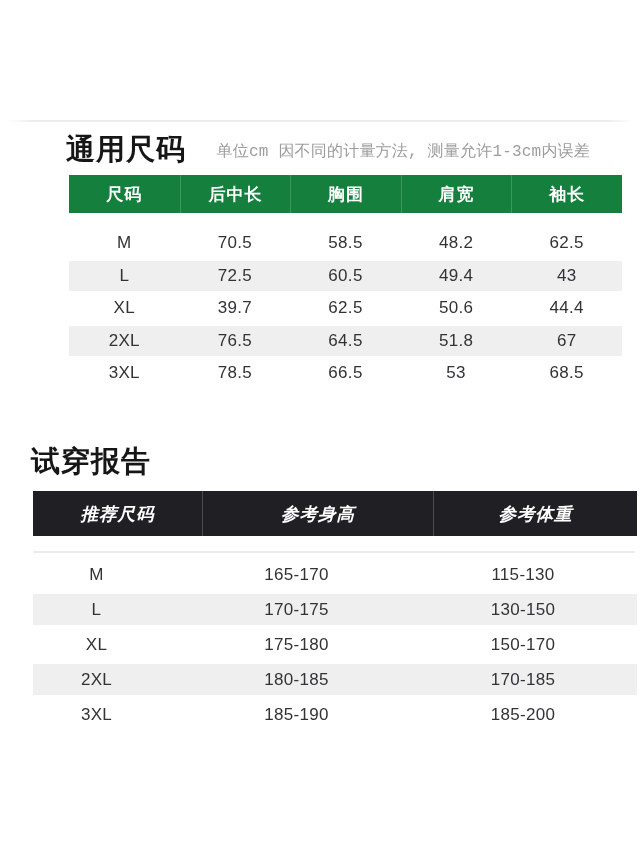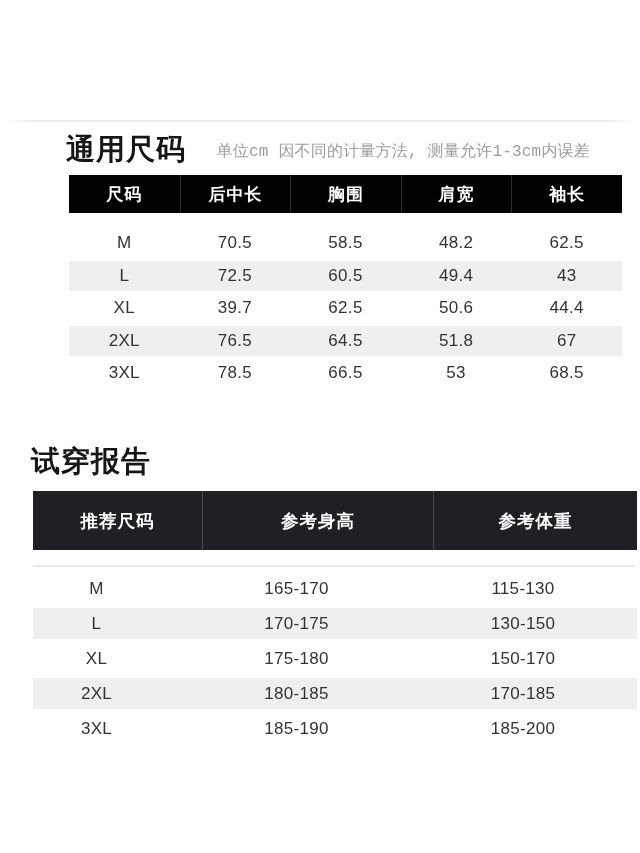--- a/index.html
+++ b/index.html
@@ -47,22 +47,22 @@
     height:32.5px;box-sizing:border-box;
     display:grid;grid-template-columns:repeat(5,1fr);
     align-items:center;text-align:center;
     font-size:17px;color:#333336;letter-spacing:0.3px;
   }
   .striped1{background-color:#efefef;background-clip:content-box;padding:1px 0;}
   
   .sec2-head{margin:55.5px 0 0 31px;height:33px;display:flex;align-items:center;}
   .t2{margin:13px 0 0 33px;width:604px;}
   .t2-header{
-    height:59px;background:#202024;
-    display:grid;grid-template-columns:169px 231px 204px;
+    height:45px;background:#202024;
+    display:grid;grid-template-columns:169px 231px 204px;font-style:italic;
   }
   .t2-header .hcell{font-size:17.5px;}
   .t2-header .hcell + .hcell{border-left:1px solid rgba(255,255,255,0.20);}
   .t2-line{margin-top:15px;height:2px;background:#ebebeb;width:602px;border-radius:2px;}
   .t2-body{margin-top:4px;}
   .trow2{
     height:35px;box-sizing:border-box;
     display:grid;grid-template-columns:127px 273px 180px 1fr;
     align-items:center;text-align:center;
     font-size:17px;color:#333336;letter-spacing:0.3px;
@@ -74,21 +74,21 @@
 
 <div class="top-divider"></div>
 
 <section class="sec1">
   <div class="sec1-head">
     <h2 class="sec-title">通用尺码</h2>
     <span class="sec-note">单位cm 因不同的计量方法, 测量允许1-3cm内误差</span>
   </div>
 
   <div class="t1">
-    <div class="t1-header" style="background: #000000;">
+    <div class="t1-header" style="background: #15803d;">
       <div class="hcell">尺码</div>
       <div class="hcell">后中长</div>
       <div class="hcell">胸围</div>
       <div class="hcell">肩宽</div>
       <div class="hcell">袖长</div>
     </div>
     <div class="t1-body">
       <div class="trow1">
         <span>M</span>
         <span>70.5</span>

